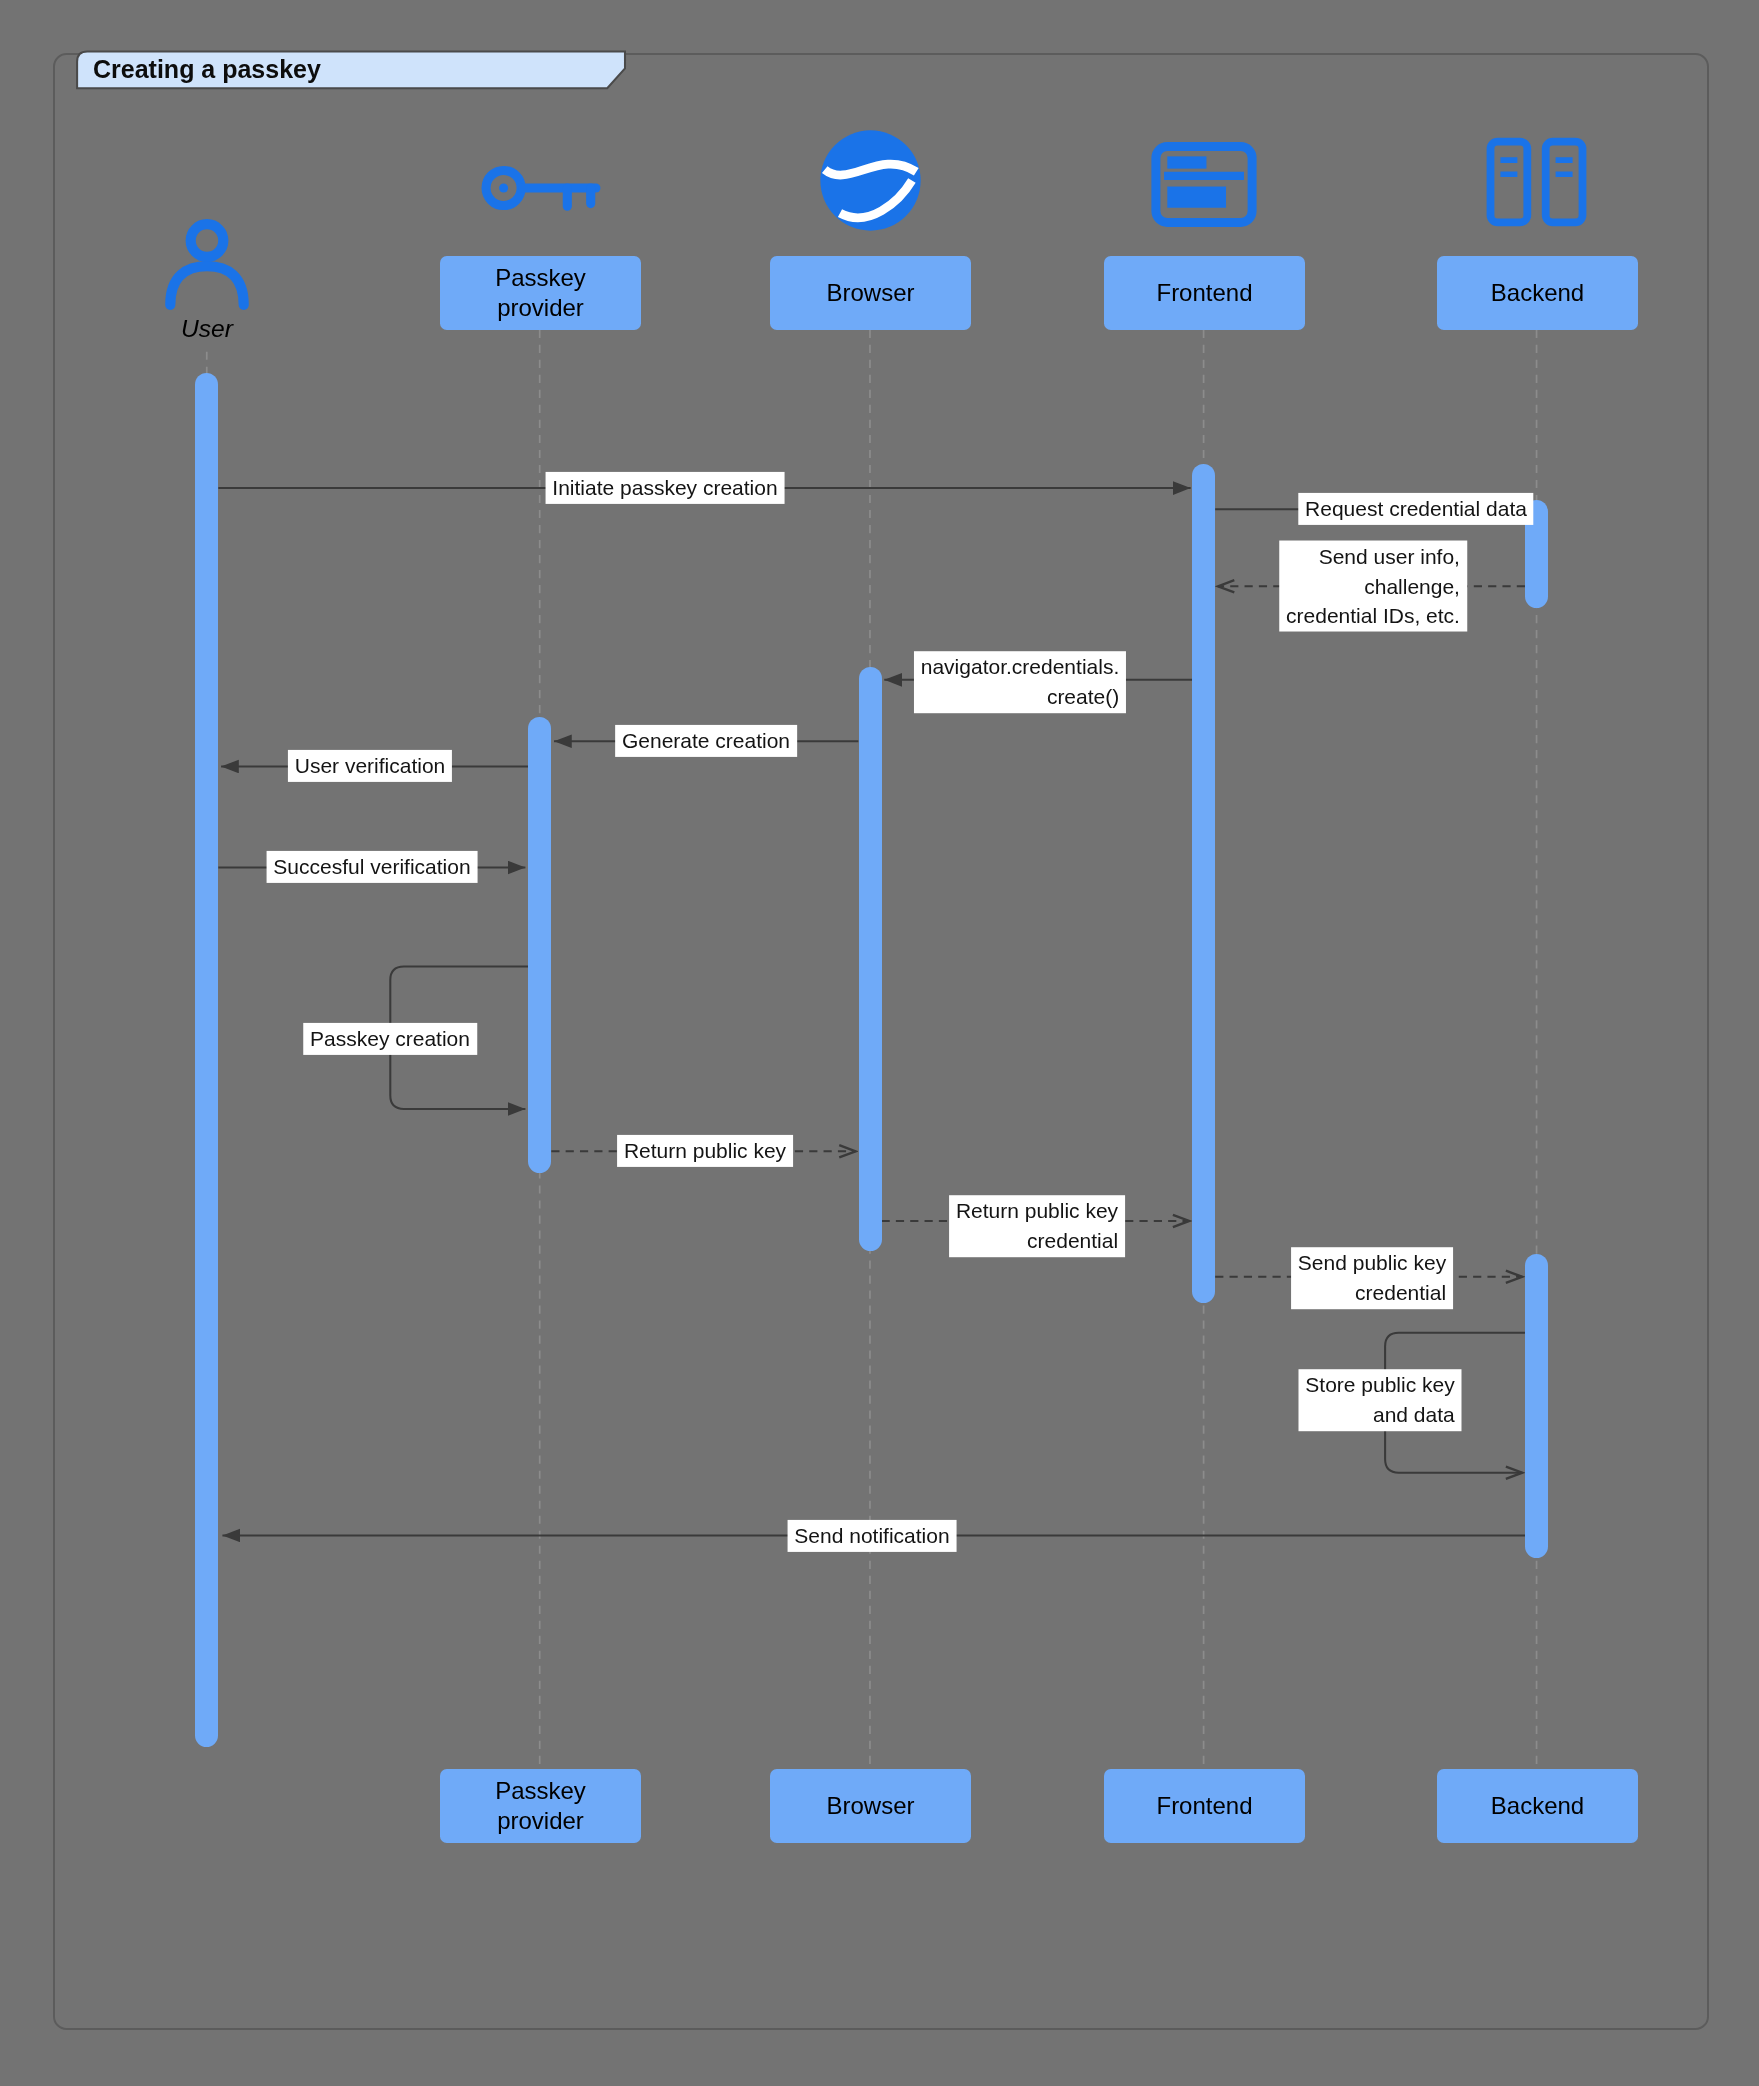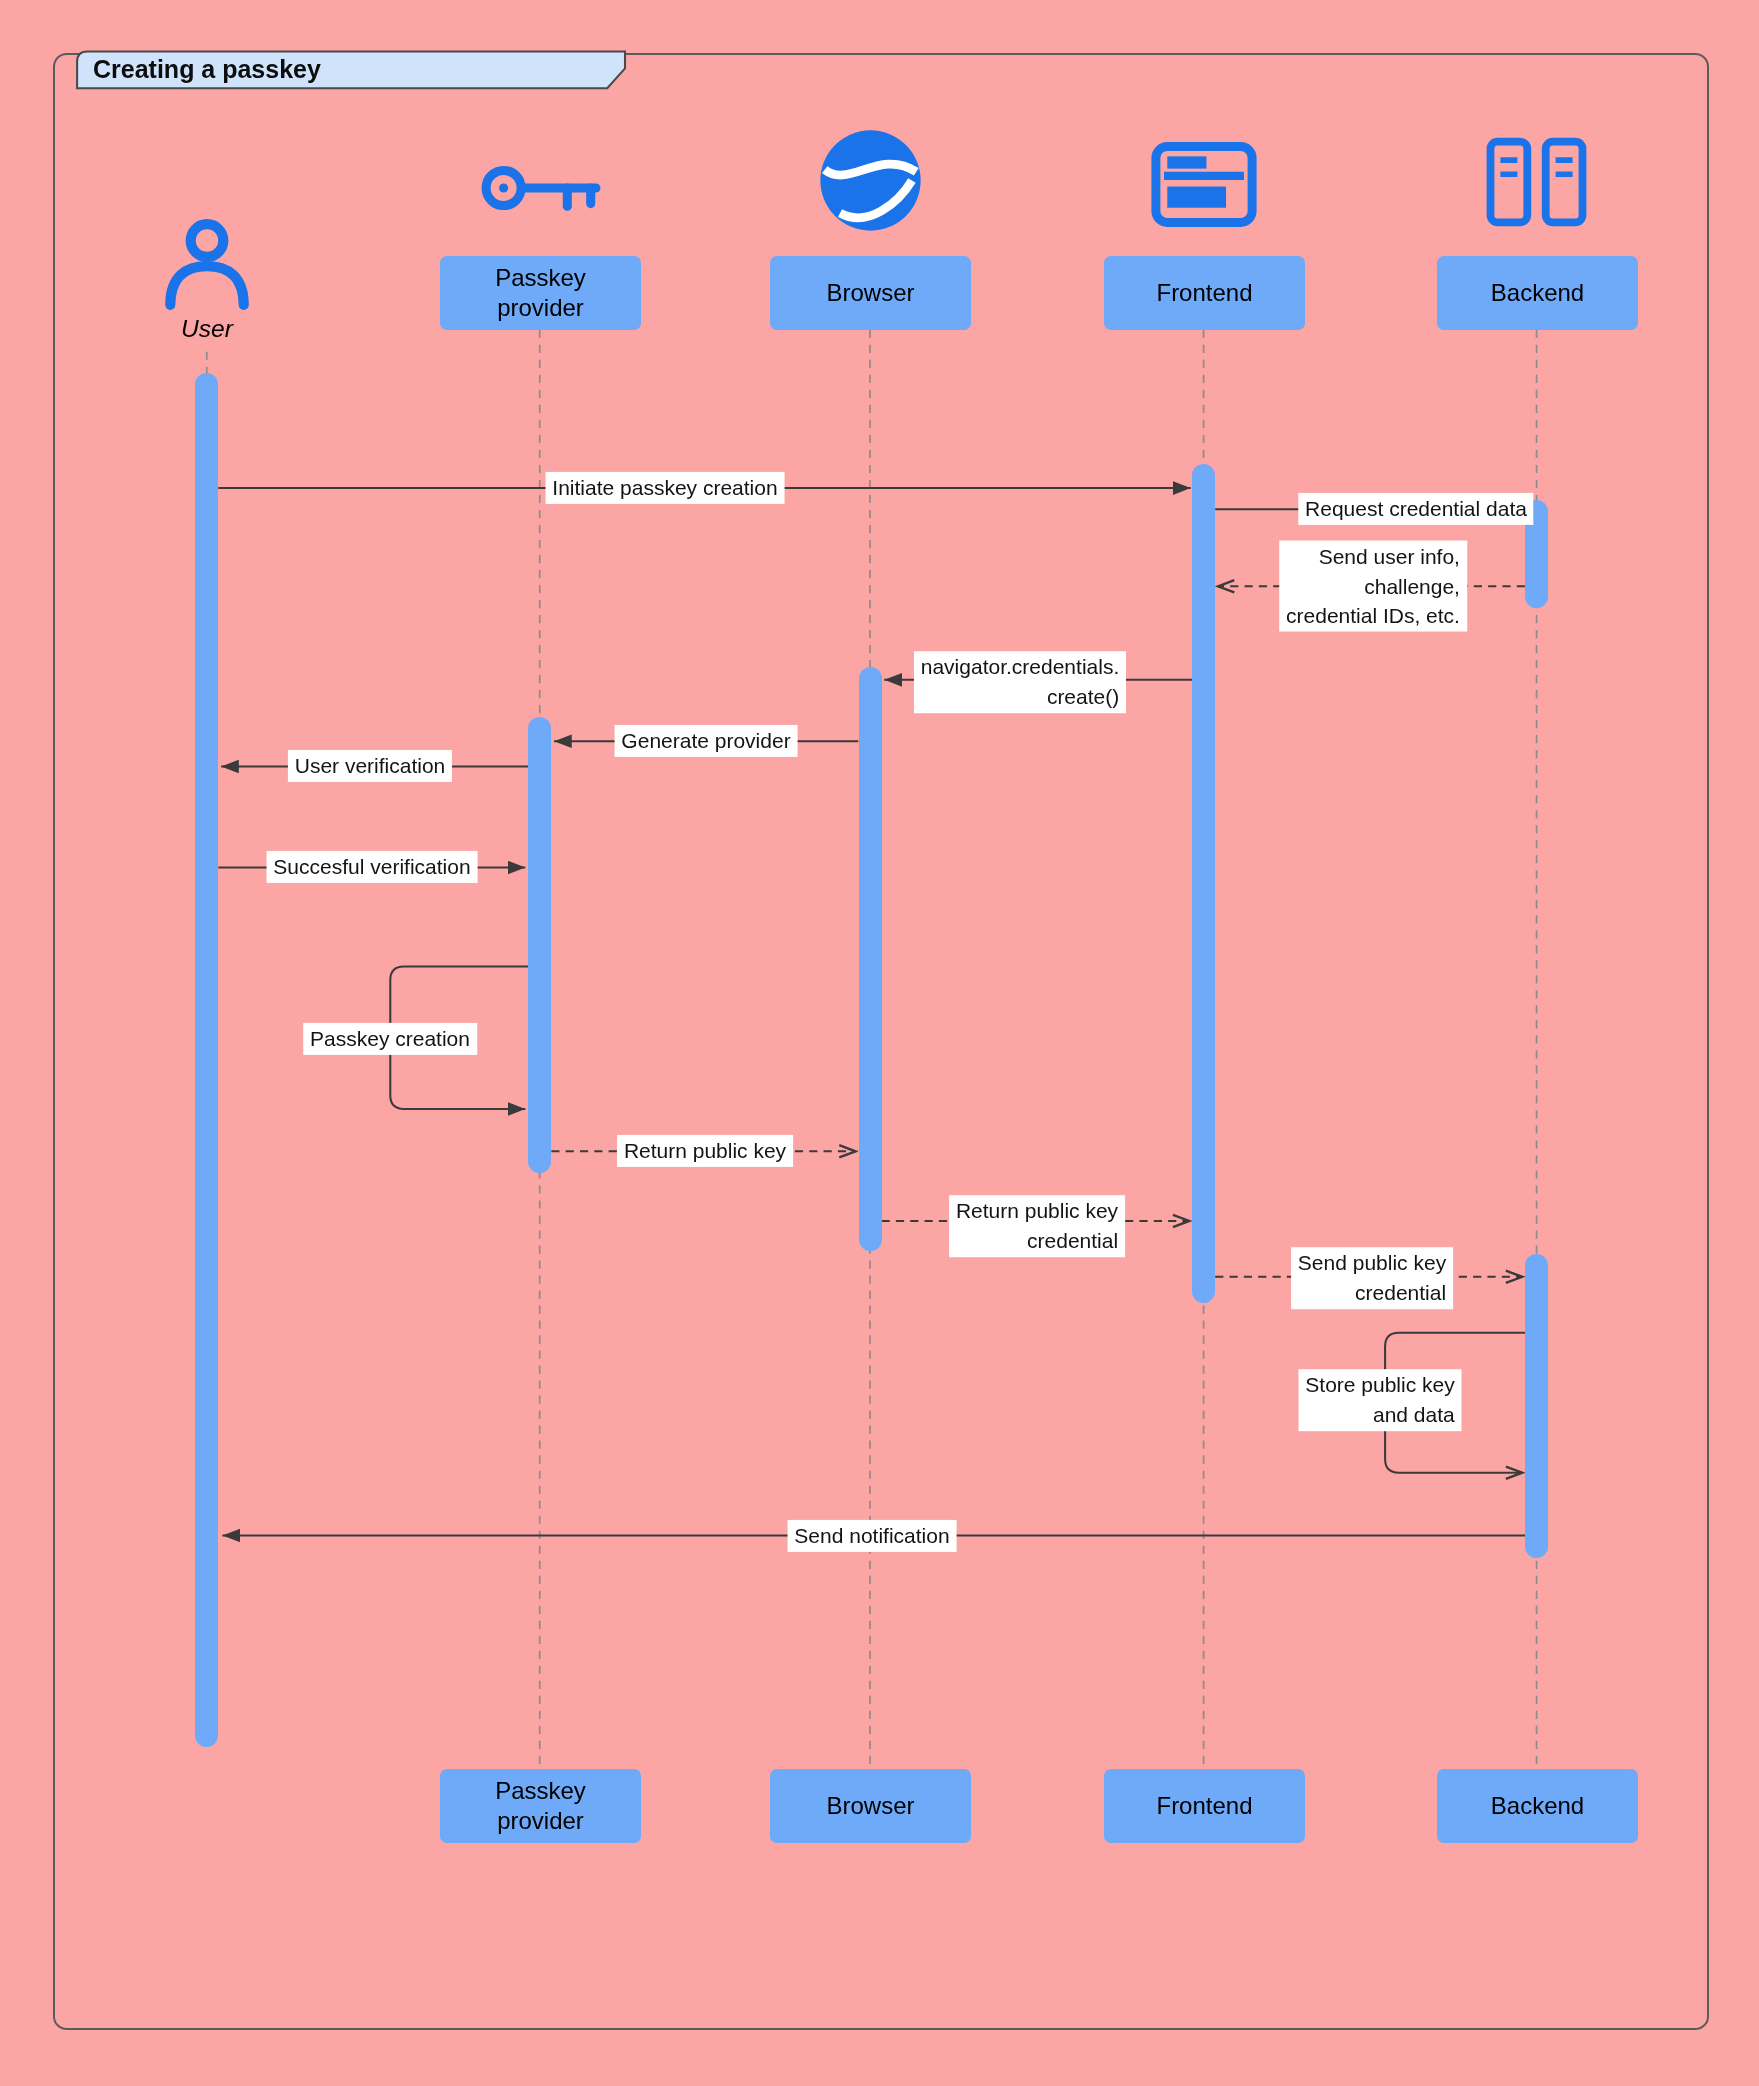--- a/index.html
+++ b/index.html
@@ -1,18 +1,18 @@
 <!DOCTYPE html>
 <html style="font-size:11px"><head>
 <meta charset="utf-8">
 <style>
   * { margin:0; padding:0; box-sizing:border-box; }
   html,body { background:#ffffff; }
   body { font-family:"Liberation Sans", sans-serif; color:#111; }
-  .canvas { position:relative; width:1759px; height:2087px; background:#fca5a5; overflow:hidden; }
+  .canvas { position:relative; width:1759px; height:2087px; background:#737373; overflow:hidden; }
   .frame { position:absolute; left:53px; top:53px; width:1656px; height:1977px;
            border:2px solid #5c5c5c; border-radius:13.6px; background:transparent; }
   .layer { position:absolute; left:0; top:0; width:1759px; height:2087px; }
   .title-text { position:absolute; left:93px; top:51px; width:519px; height:37px;
                 line-height:37px; font-size:25px; font-weight:bold; color:#0d0d0d; }
   .actor-box { position:absolute; width:201px; height:74px; background:#6faaf8; border-radius:6.8px;
                display:flex; align-items:center; justify-content:center; text-align:center;
                font-size:24px; color:#000; white-space:pre-line; line-height:1.25; }
   .user-label { position:absolute; width:136px; text-align:center; font-size:24.6px; color:#000; }
   .bar { position:absolute; width:23px; background:#6faaf8; border-radius:11.6px; }
@@ -113,21 +113,21 @@
   <div class="bar" style="left:528px; top:717px; height:456px;"></div>
   <div class="bar" style="left:1525px; top:1254px; height:304px;"></div>
 
   <div class="msg-label" style="left:665px; top:488px;">Initiate passkey creation</div>
   <div class="msg-label" style="left:1372px; top:509px;margin-left:44px;">Request credential data</div>
   <div class="msg-label" style="left:1373px; top:586px;">Send user info,
 challenge,
 credential IDs, etc.</div>
   <div class="msg-label" style="left:1020px; top:682px;">navigator.credentials.
 create()</div>
-  <div class="msg-label" style="left:706px; top:741px;">Generate provider</div>
+  <div class="msg-label" style="left:706px; top:741px;">Generate creation</div>
   <div class="msg-label" style="left:370px; top:766px;">User verification</div>
   <div class="msg-label" style="left:372px; top:867px;">Succesful verification</div>
   <div class="msg-label" style="left:390px; top:1039px;">Passkey creation</div>
   <div class="msg-label" style="left:705px; top:1151px;">Return public key</div>
   <div class="msg-label" style="left:1037px; top:1226px;">Return public key
 credential</div>
   <div class="msg-label" style="left:1372px; top:1278px;">Send public key
 credential</div>
   <div class="msg-label" style="left:1380px; top:1400px;">Store public key
 and data</div>

